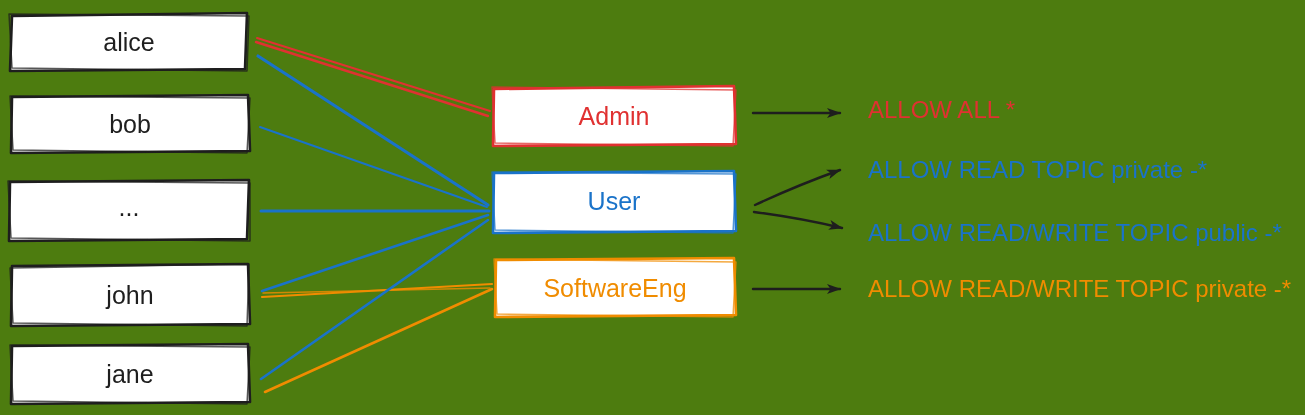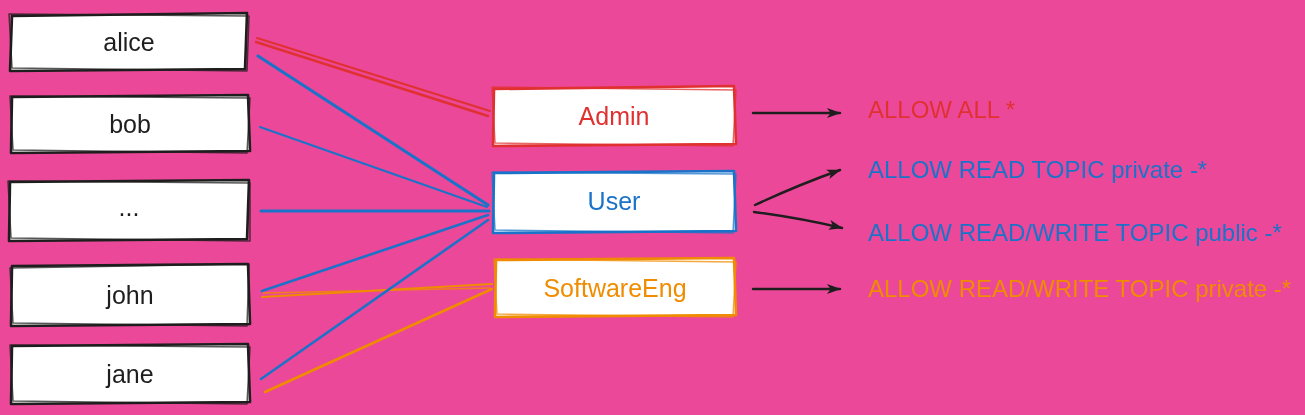--- a/index.html
+++ b/index.html
@@ -1,20 +1,20 @@
 <!DOCTYPE html>
 <html><head>
 <meta charset="utf-8">
 <style>
   html, body { margin: 0; padding: 0; background: #ffffff; }
   .canvas {
     position: relative;
     width: 1305px;
     height: 415px;
-    background: #ec4899;
+    background: #4d7c0f;
     font-family: "Liberation Sans", sans-serif;
     overflow: hidden;
   }
   svg { display: block; }
   svg text { font-family: "Liberation Sans", sans-serif; }
   .box-label  { font-size: 25px; }
   .perm-label { font-size: 24px; }
   .sketch  { fill: #ffffff; stroke-width: 2.6; stroke-linejoin: round; stroke-linecap: round; }
   .sketch2 { fill: none;    stroke-width: 1.5; stroke-linejoin: round; stroke-linecap: round; opacity: 0.75; }
   .edge  { fill: none; stroke-linecap: round; }

